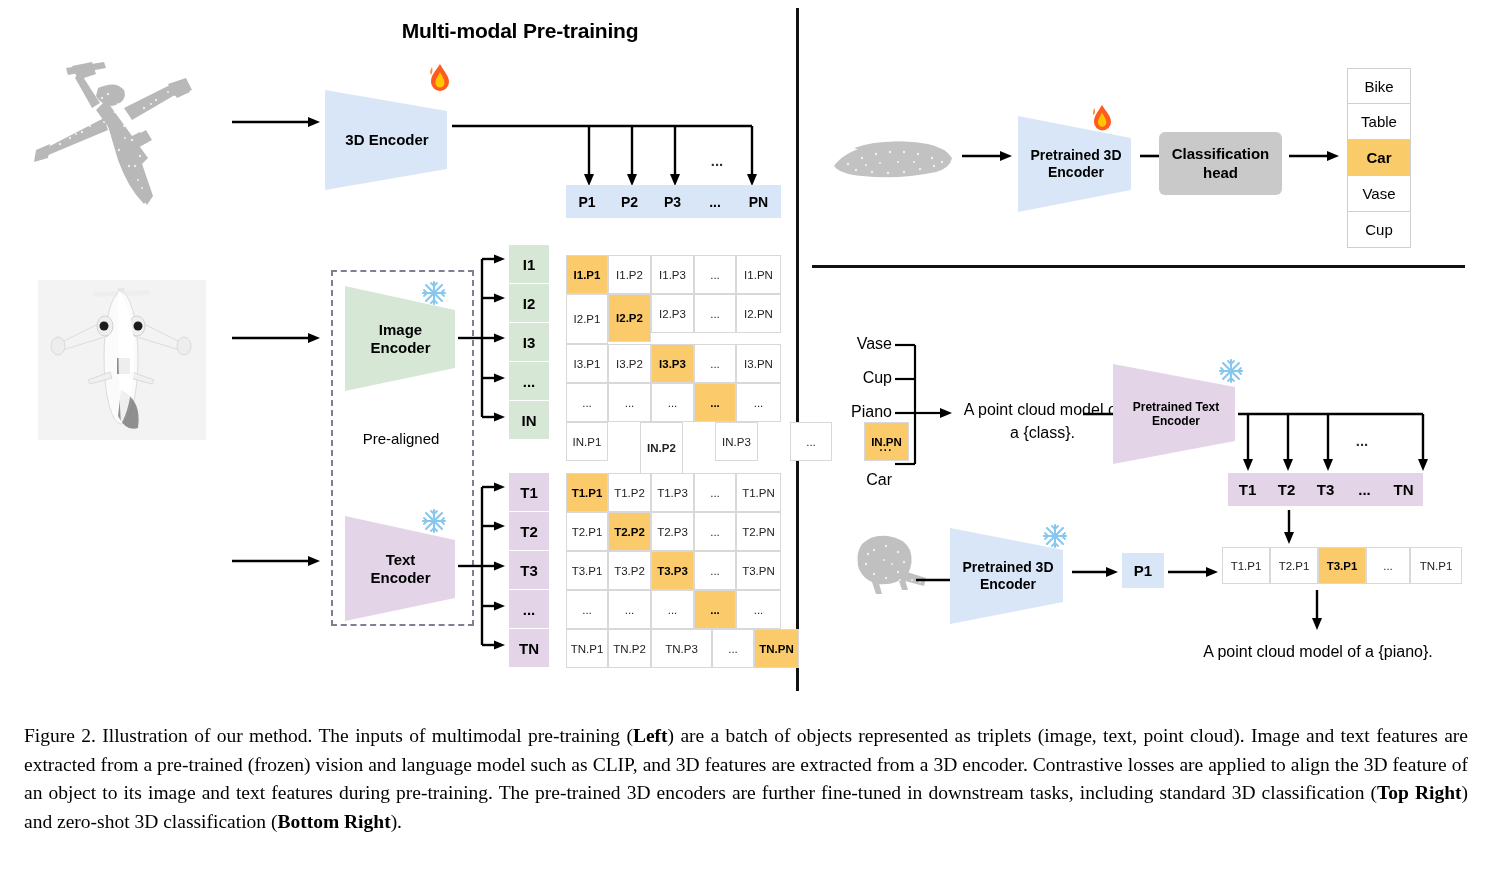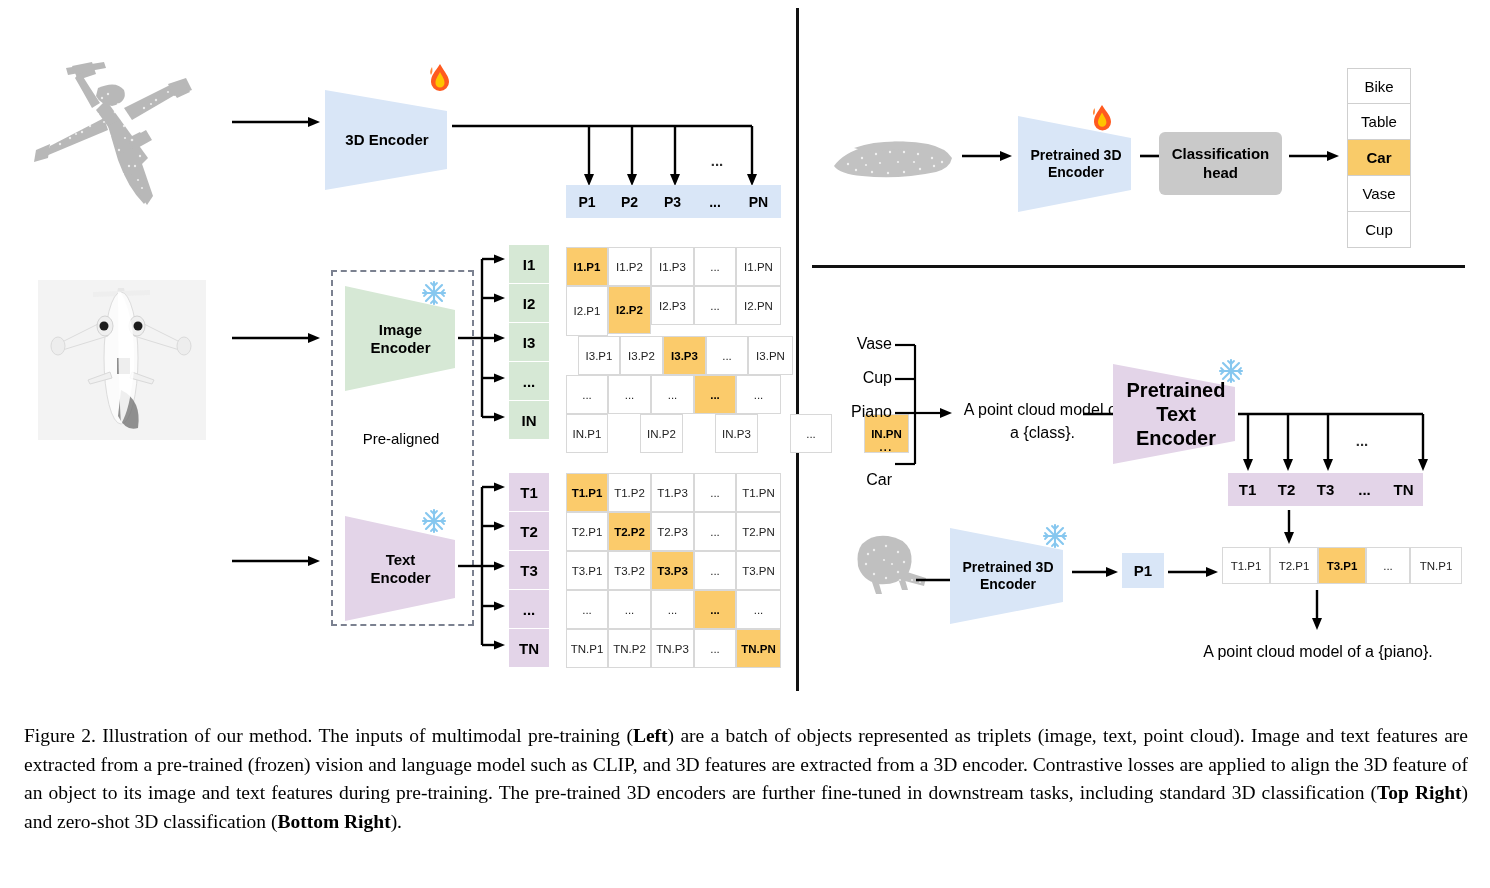--- a/index.html
+++ b/index.html
@@ -34,20 +34,21 @@
   svg{display:block;overflow:visible;}
 </style>
 </head>
 <body>
 
 <div id="root">
 
   <div class="abs divider-v" style="left:796px;top:8px;width:3px;height:683px;"></div>
   <div class="abs divider-h" style="left:812px;top:265px;width:653px;height:3px;"></div>
 
+  <div class="abs ttl" style="left:260px;top:19px;width:520px;">Multi-modal Pre-training</div>
 
   <div class="abs" style="left:20px;top:48px;width:200px;height:170px;">
     <svg width="200" height="170" viewBox="0 0 200 170">
       <g fill="#b8b8b8">
         <path d="M52 18 L72 14 L76 26 L58 32 Z"></path>
         <path d="M60 24 Q70 40 80 55 L72 60 Q62 42 55 30 Z"></path>
         <path d="M46 20 L84 14 L86 20 L48 27 Z"></path>
         <path d="M78 40 Q96 32 104 42 Q108 54 92 58 Q80 56 76 48 Z"></path>
         <path d="M86 52 L128 110 L118 120 L76 62 Z"></path>
         <path d="M100 72 L116 118 L132 146 L124 156 Q108 140 98 112 L88 78 Z"></path>
@@ -221,52 +222,52 @@
   </svg>
 
   <div class="abs" style="left:509px;top:245px;">
     <div class="ichip" style="display:flex;align-items:center;justify-content:center;width:40px;height:38px;margin-bottom:1px;">I1</div>
     <div class="ichip" style="display:flex;align-items:center;justify-content:center;width:40px;height:38px;margin-bottom:1px;">I2</div>
     <div class="ichip" style="display:flex;align-items:center;justify-content:center;width:40px;height:38px;margin-bottom:1px;">I3</div>
     <div class="ichip" style="display:flex;align-items:center;justify-content:center;width:40px;height:38px;margin-bottom:1px;">...</div>
     <div class="ichip" style="display:flex;align-items:center;justify-content:center;width:40px;height:38px;">IN</div>
   </div>
 
-  <div class="abs" style="left:566px;top:247px;">
+  <div class="abs" style="left:566px;top:255px;">
     <div class="cellrow" style="position:relative;left:0;top:0;">
       <div class="mcell hi" style="width:42px;height:39px;">I1.P1</div>
       <div class="mcell" style="width:43px;height:39px;">I1.P2</div>
       <div class="mcell" style="width:43px;height:39px;">I1.P3</div>
       <div class="mcell" style="width:42px;height:39px;">...</div>
       <div class="mcell" style="width:45px;height:39px;">I1.PN</div>
     </div>
     <div class="cellrow" style="position:relative;left:0;top:0;">
       <div class="mcell" style="width:42px;height:50px;">I2.P1</div>
       <div class="mcell hi" style="width:43px;height:48px;">I2.P2</div>
       <div class="mcell" style="width:43px;height:39px;">I2.P3</div>
       <div class="mcell" style="width:42px;height:39px;">...</div>
       <div class="mcell" style="width:45px;height:39px;">I2.PN</div>
     </div>
-    <div class="cellrow" style="position:relative;left:0;top:0;margin-left:12px;">
+    <div class="cellrow" style="position:relative;left:0;top:0;">
       <div class="mcell" style="width:42px;height:39px;">I3.P1</div>
       <div class="mcell" style="width:43px;height:39px;">I3.P2</div>
       <div class="mcell hi" style="width:43px;height:39px;">I3.P3</div>
       <div class="mcell" style="width:42px;height:39px;">...</div>
       <div class="mcell" style="width:45px;height:39px;">I3.PN</div>
     </div>
     <div class="cellrow" style="position:relative;left:0;top:0;">
       <div class="mcell" style="width:42px;height:39px;">...</div>
       <div class="mcell" style="width:43px;height:39px;">...</div>
       <div class="mcell" style="width:43px;height:39px;">...</div>
       <div class="mcell hi" style="width:42px;height:39px;">...</div>
       <div class="mcell" style="width:45px;height:39px;">...</div>
     </div>
     <div class="cellrow" style="position:relative;left:0;top:0;gap:32px;">
       <div class="mcell" style="width:42px;height:39px;">IN.P1</div>
-      <div class="mcell" style="width:43px;height:39px;">IN.P2</div>
+      <div class="mcell" style="width:43px;height:52px;font-weight:bold;">IN.P2</div>
       <div class="mcell" style="width:43px;height:39px;">IN.P3</div>
       <div class="mcell" style="width:42px;height:39px;">...</div>
       <div class="mcell hi" style="width:45px;height:39px;">IN.PN</div>
     </div>
   </div>
 
   <div class="trap" style="left:345px;top:516px;width:115px;height:105px;">
     <svg class="shape" width="115" height="105" viewBox="0 0 115 105" preserveAspectRatio="none">
       <polygon points="0,0 110,24 110,82 0,105" fill="#e3d4e8"></polygon>
     </svg>
@@ -346,21 +347,21 @@
     <div class="cellrow" style="position:relative;left:0;top:0;">
       <div class="mcell" style="width:42px;height:39px;">...</div>
       <div class="mcell" style="width:43px;height:39px;">...</div>
       <div class="mcell" style="width:43px;height:39px;">...</div>
       <div class="mcell hi" style="width:42px;height:39px;">...</div>
       <div class="mcell" style="width:45px;height:39px;">...</div>
     </div>
     <div class="cellrow" style="position:relative;left:0;top:0;">
       <div class="mcell" style="width:42px;height:39px;">TN.P1</div>
       <div class="mcell" style="width:43px;height:39px;">TN.P2</div>
-      <div class="mcell" style="width:43px;height:39px;">TN.P3</div>
+      <div class="mcell" style="width:61px;height:39px;">TN.P3</div>
       <div class="mcell" style="width:42px;height:39px;">...</div>
       <div class="mcell hi" style="width:45px;height:39px;">TN.PN</div>
     </div>
   </div>
 
 
   <div class="abs" style="left:828px;top:128px;width:130px;height:60px;">
     <svg width="130" height="60" viewBox="0 0 130 60">
       <g fill="#c2c2c2">
         <path d="M6 38 Q16 24 40 18 Q72 10 100 16 Q118 20 124 30 Q122 40 108 44 Q70 52 34 48 Q12 46 6 38 Z"></path>
@@ -462,21 +463,21 @@
 
   <svg class="abs" style="left:1083px;top:406px;" width="52" height="16">
     <line x1="0" y1="8" x2="40" y2="8" stroke="#000" stroke-width="2.6"></line>
     <polygon points="50,8 38,3 38,13" fill="#000"></polygon>
   </svg>
 
   <div class="trap" style="left:1113px;top:364px;width:130px;height:100px;">
     <svg class="shape" width="130" height="100" viewBox="0 0 130 100" preserveAspectRatio="none">
       <polygon points="0,0 122,23 122,77 0,100" fill="#e3d4e8"></polygon>
     </svg>
-    <span class="lbl" style="font-size:20px;margin-left:-4px;">
+    <span class="lbl" style="font-size:12px;margin-left:-4px;">
       <span>Pretrained Text</span><br>
       <span>Encoder</span>
     </span>
   </div>
   <div class="abs" style="left:1218px;top:358px;width:26px;height:26px;">
     <svg width="26" height="26" viewBox="0 0 26 26" stroke="#86c7ef" stroke-width="2.1" stroke-linecap="round" fill="none">
       <line x1="13" y1="2" x2="13" y2="24"></line>
         <line x1="2" y1="13" x2="24" y2="13"></line>
       <line x1="5" y1="5" x2="21" y2="21"></line>
         <line x1="21" y1="5" x2="5" y2="21"></line>

